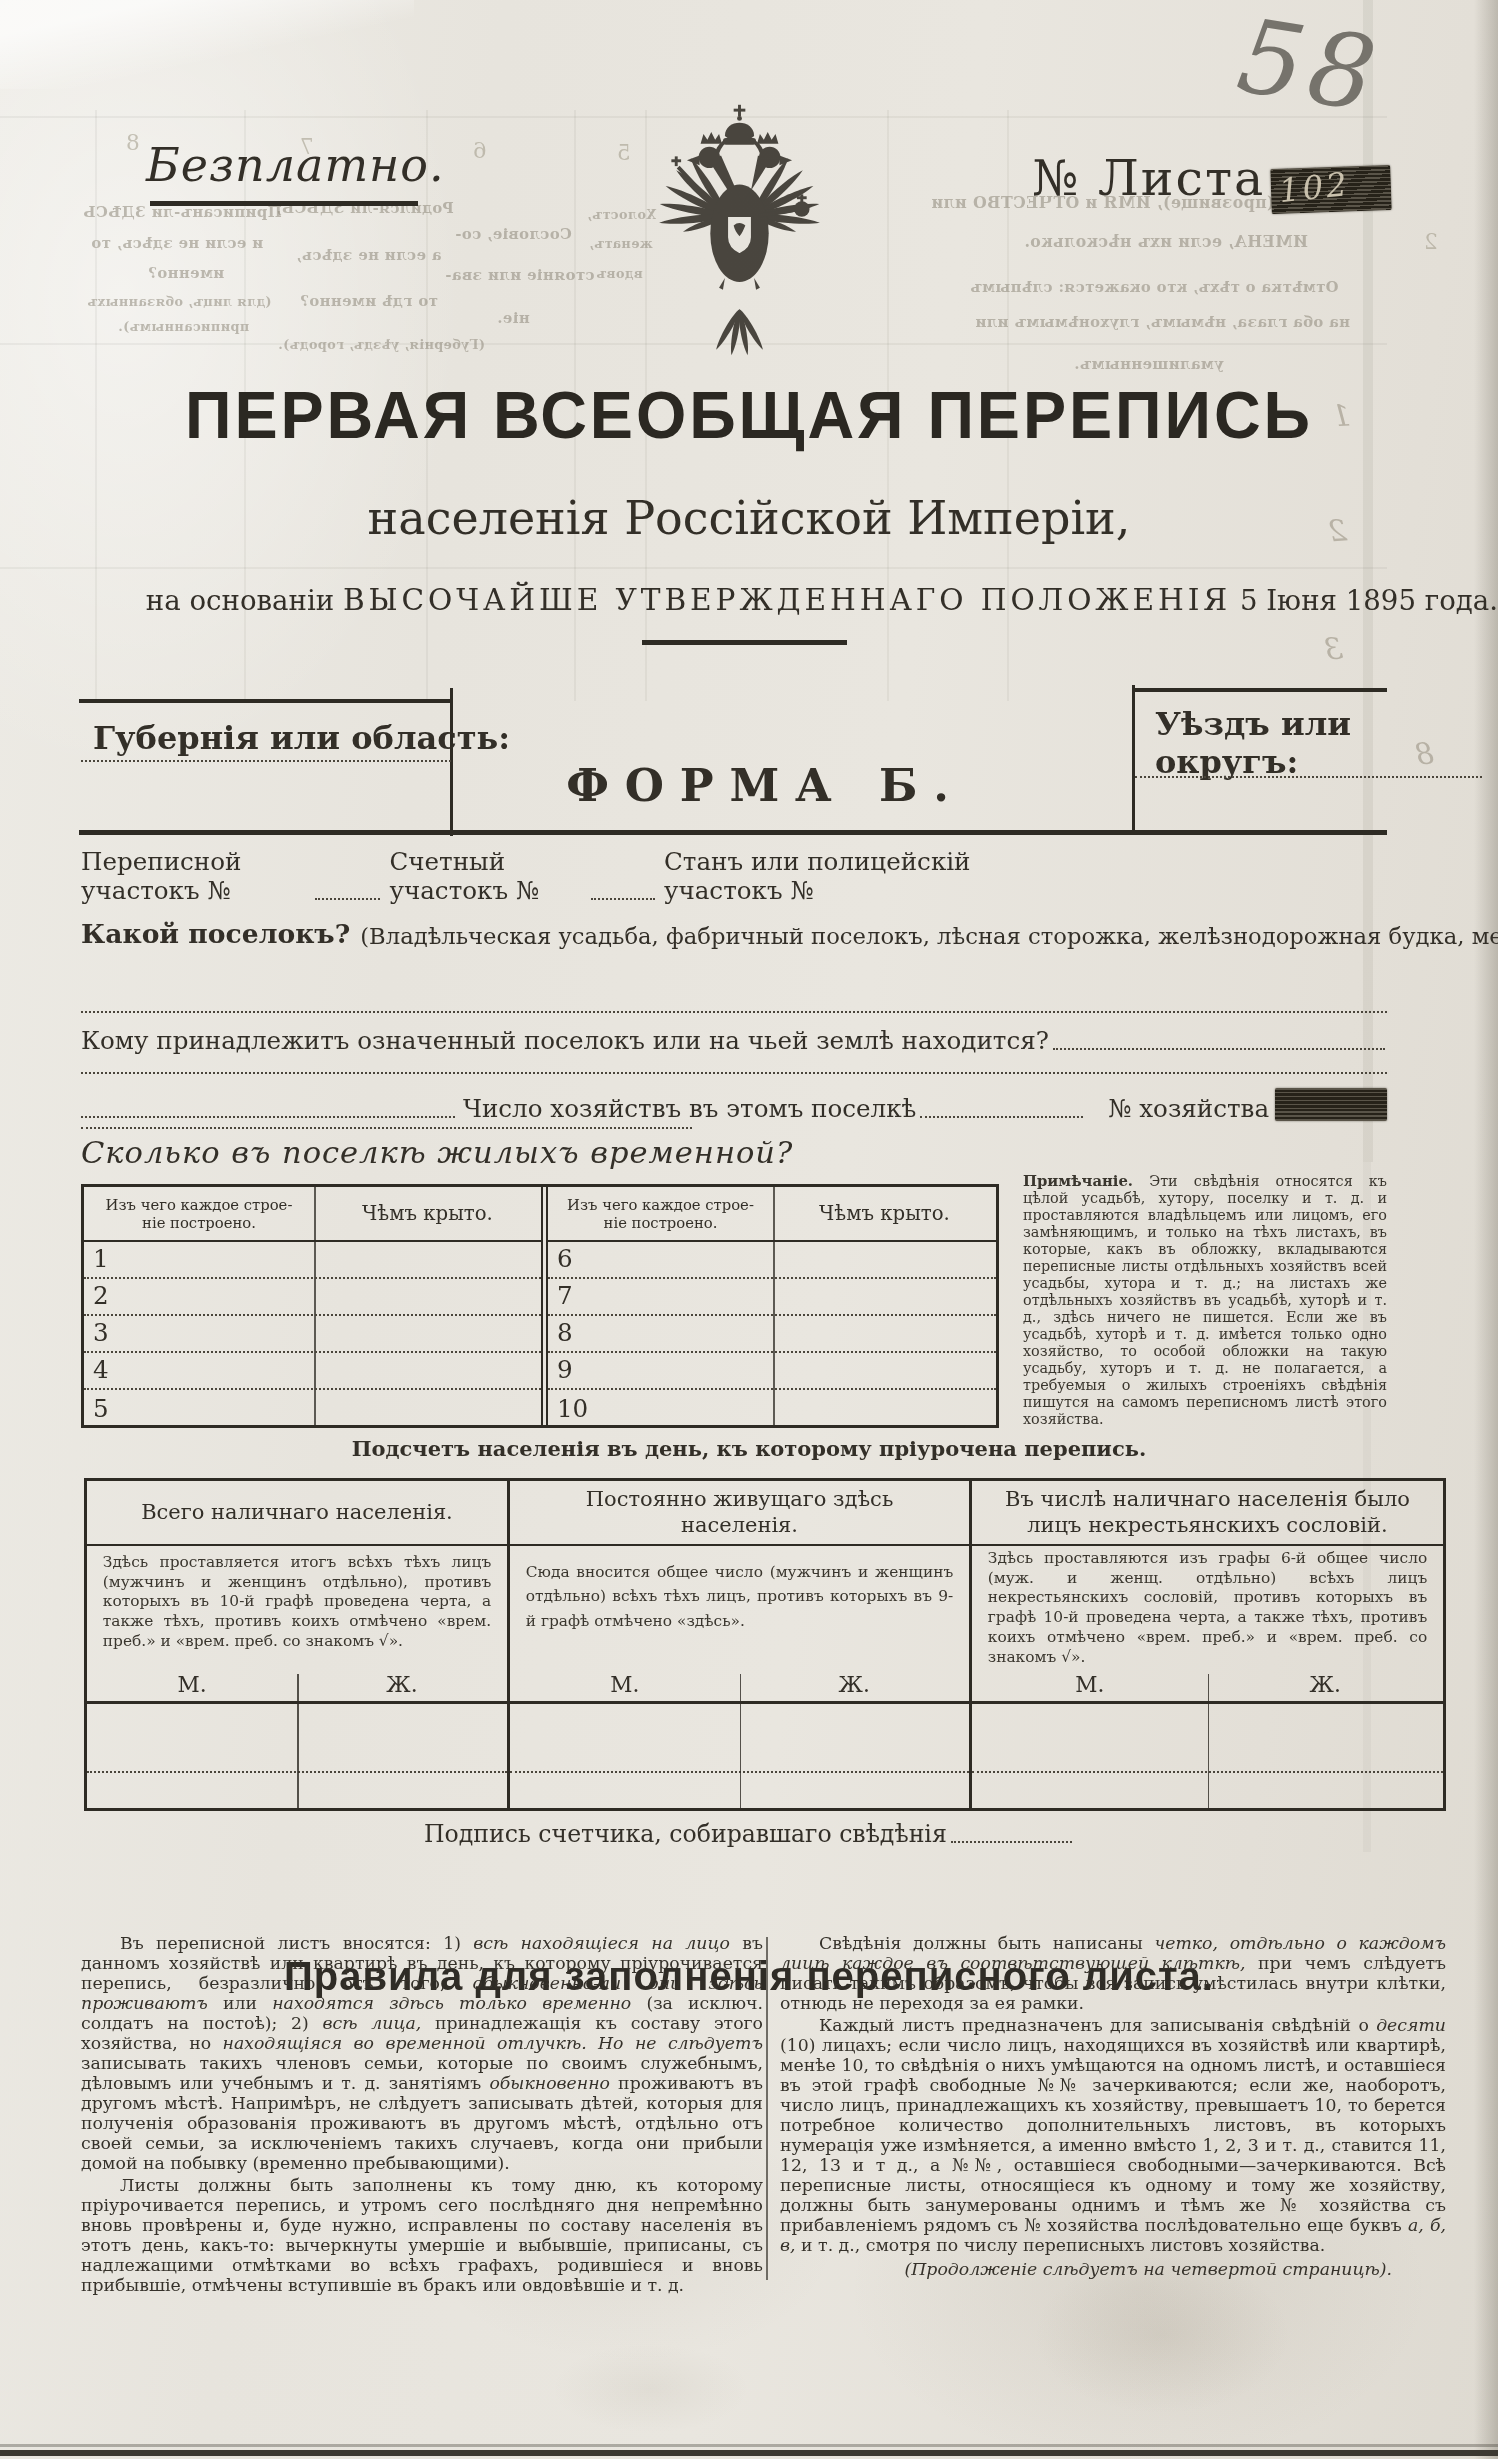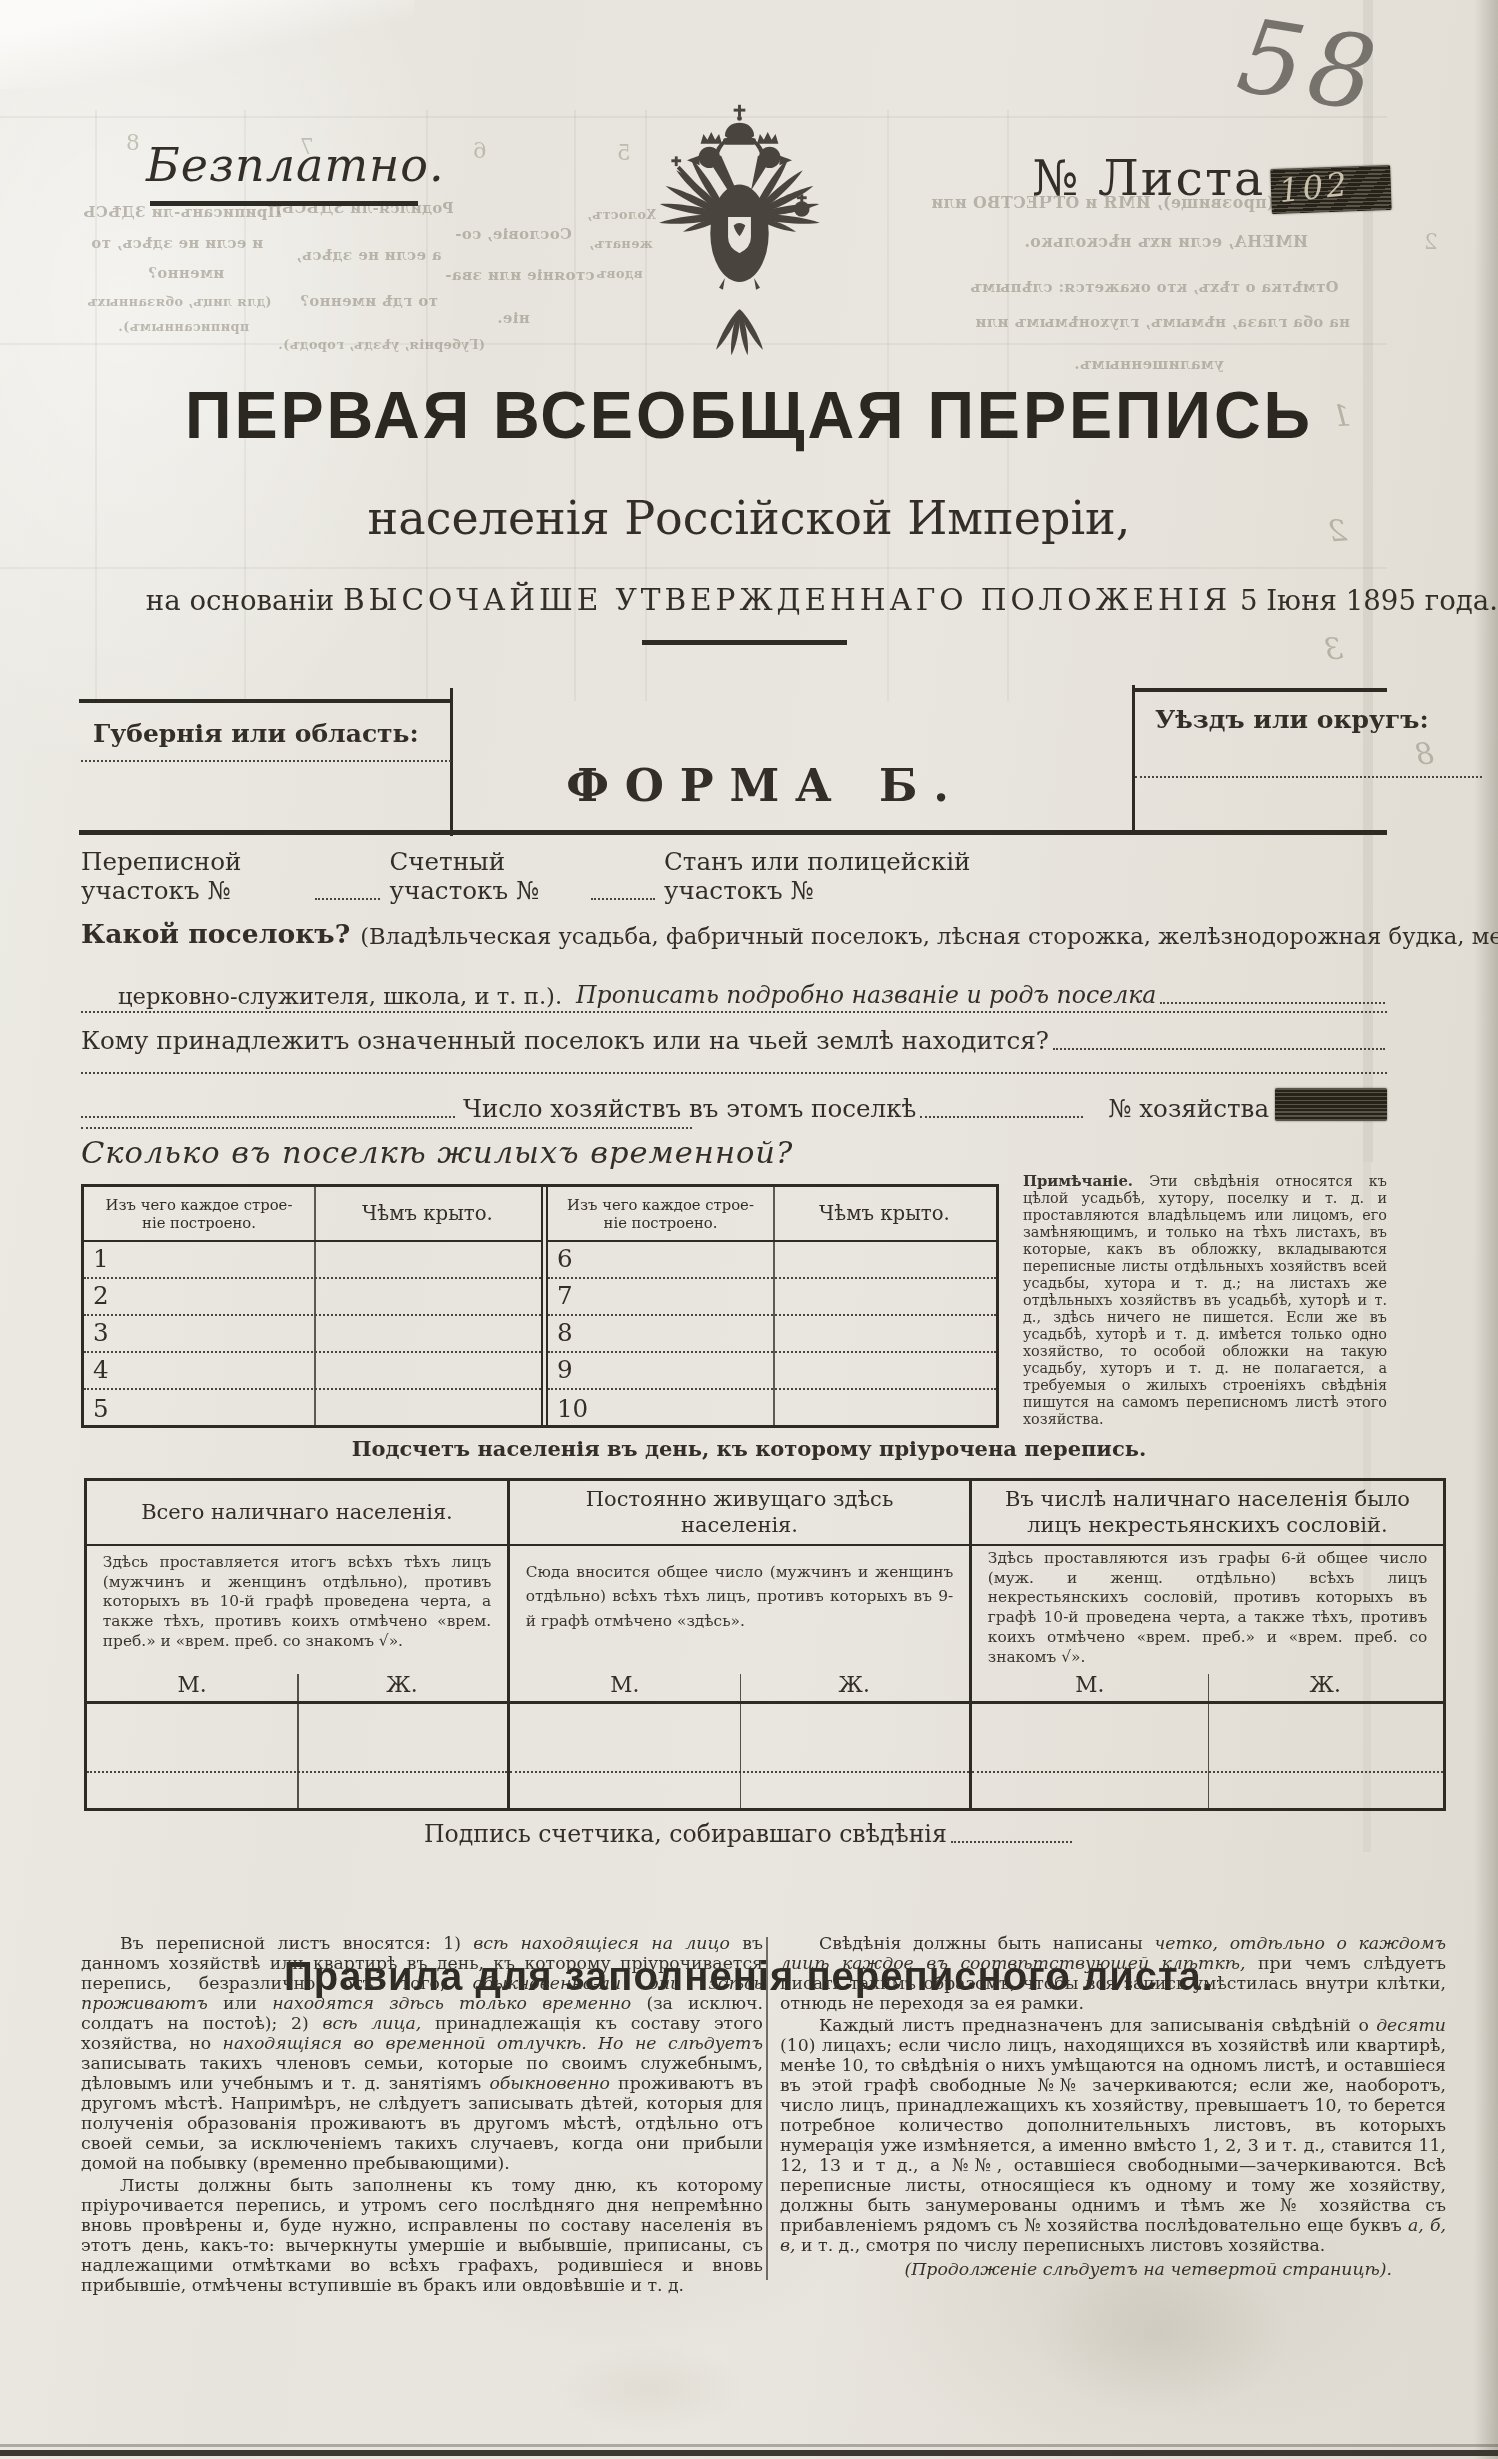--- a/index.html
+++ b/index.html
@@ -33,21 +33,21 @@
      box-shadow:0 0 2px rgba(30,25,15,.6);}
   .stampval{position:absolute;left:7.9px;top:1px;color:#d8cfba;font-size:32.5px;font-style:italic;
      letter-spacing:3px;transform:rotate(-4deg);opacity:.9;}
   .pencil{color:#76736c;font-size:102px;font-style:italic;font-weight:400;
      transform:rotate(9deg);letter-spacing:5.9px;font-family:"DejaVu Serif",serif;}
   .t1{width:100%;text-align:center;font-family:"Liberation Sans","DejaVu Sans",sans-serif;
       font-weight:700;font-size:66px;letter-spacing:3px;transform:scaleX(.98);color:#2b2822;}
   .t2{width:100%;text-align:center;font-size:46px;}
   .t3{width:100%;text-align:right;font-size:27.6px;}
   .t3 .caps{font-size:29.6px;letter-spacing:3.9px;}
-  .boxlbl{font-weight:700;font-size:25px;}
+  .boxlbl{font-weight:700;font-size:32px;}
   .c1{width:100%;text-align:center;font-weight:700;font-size:40px;letter-spacing:4.9px;}
   .c2{width:100%;text-align:center;font-weight:700;font-size:45px;letter-spacing:15.8px;}
   .frow{display:flex;align-items:flex-end;font-size:24.6px;}
   .q1bold{font-weight:700;font-size:26.6px;white-space:nowrap;margin-right:9.9px;}
   .q1par{font-size:22.7px;white-space:nowrap;}
   .qit{font-style:italic;font-size:23.6px;white-space:nowrap;}
   .bigit{font-style:italic;font-size:30.5px;white-space:nowrap;letter-spacing:1px;}
   
   .btable{position:absolute;left:81px;top:1184px;width:918px;height:244px;
      border:3px solid #2e2b24;display:flex;box-sizing:border-box;}
@@ -269,25 +269,20 @@
     <span class="leadfix" style="width:87px"></span>
     <span style="margin-left:9.9px">Счетный участокъ №</span>
     <span class="leadfix" style="width:87px"></span>
     <span style="margin-left:9px">Станъ или полицейскій участокъ №</span>
     <span class="leader"></span>
   </div>
 
   <div class="abs frow" style="left:81px;top:918px;width:1306px">
     <span class="q1bold">Какой поселокъ?</span>
     <span class="q1par">(Владѣльческая усадьба, фабричный поселокъ, лѣсная сторожка, желѣзнодорожная будка, мельница, усадьба священно или</span>
-  </div>
-  <div class="abs frow" style="left:118px;top:981px;width:1269px">
-    <span class="q1par">церковно-служителя, школа, и т. п.).</span>
-    <span class="qit" style="margin-left:13.8px">Прописать подробно названіе и родъ поселка</span>
-    <span class="leader"></span>
   </div>
   <div class="dots" style="left:81px;top:985px;width:1306px;top:1011px"></div>
   <div class="abs frow" style="left:81px;top:1026px;width:1306px">
     <span>Кому принадлежитъ означенный поселокъ или на чьей землѣ находится?</span>
     <span class="leader"></span>
   </div>
   <div class="dots" style="left:81px;top:1072px;width:1306px"></div>
   <div class="abs frow" style="left:81px;top:1088px;width:1306px">
     <span class="leadfix" style="width:374px"></span>
     <span style="margin-left:7.9px">Число хозяйствъ въ этомъ поселкѣ</span>

